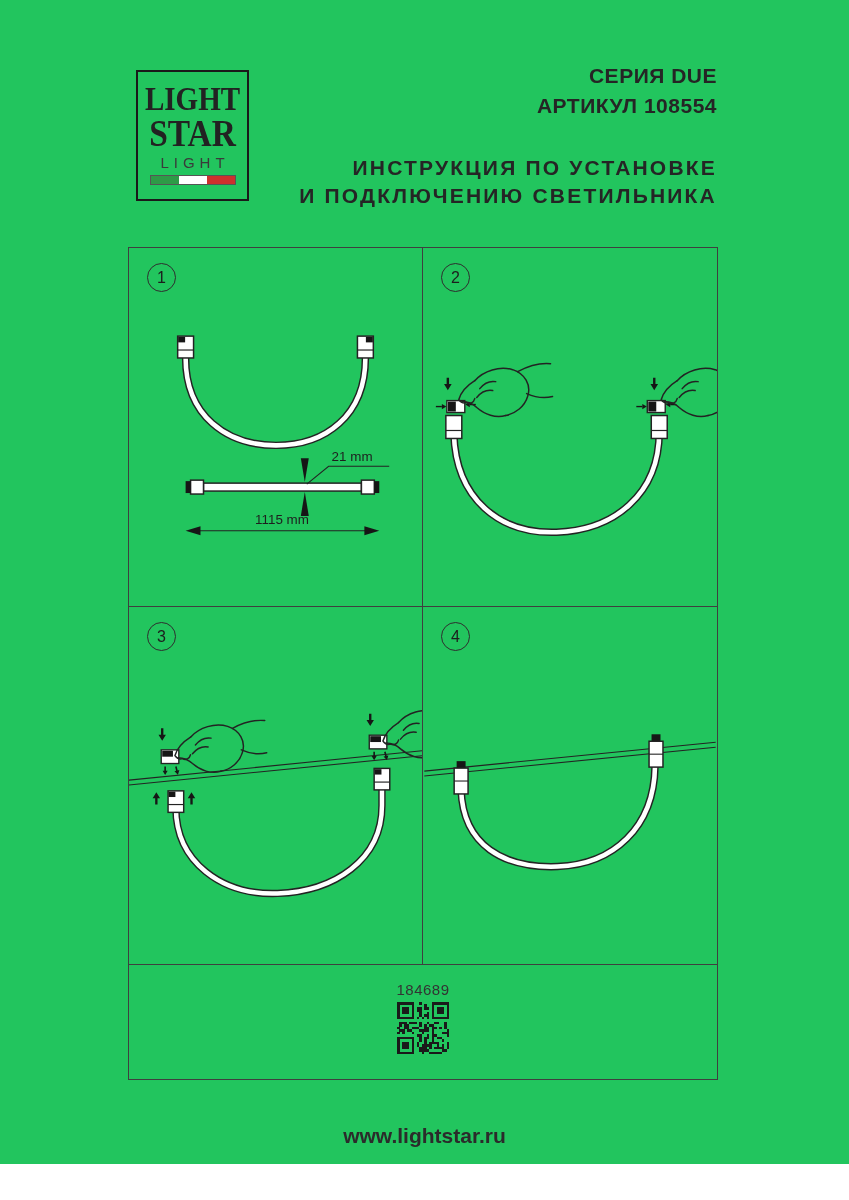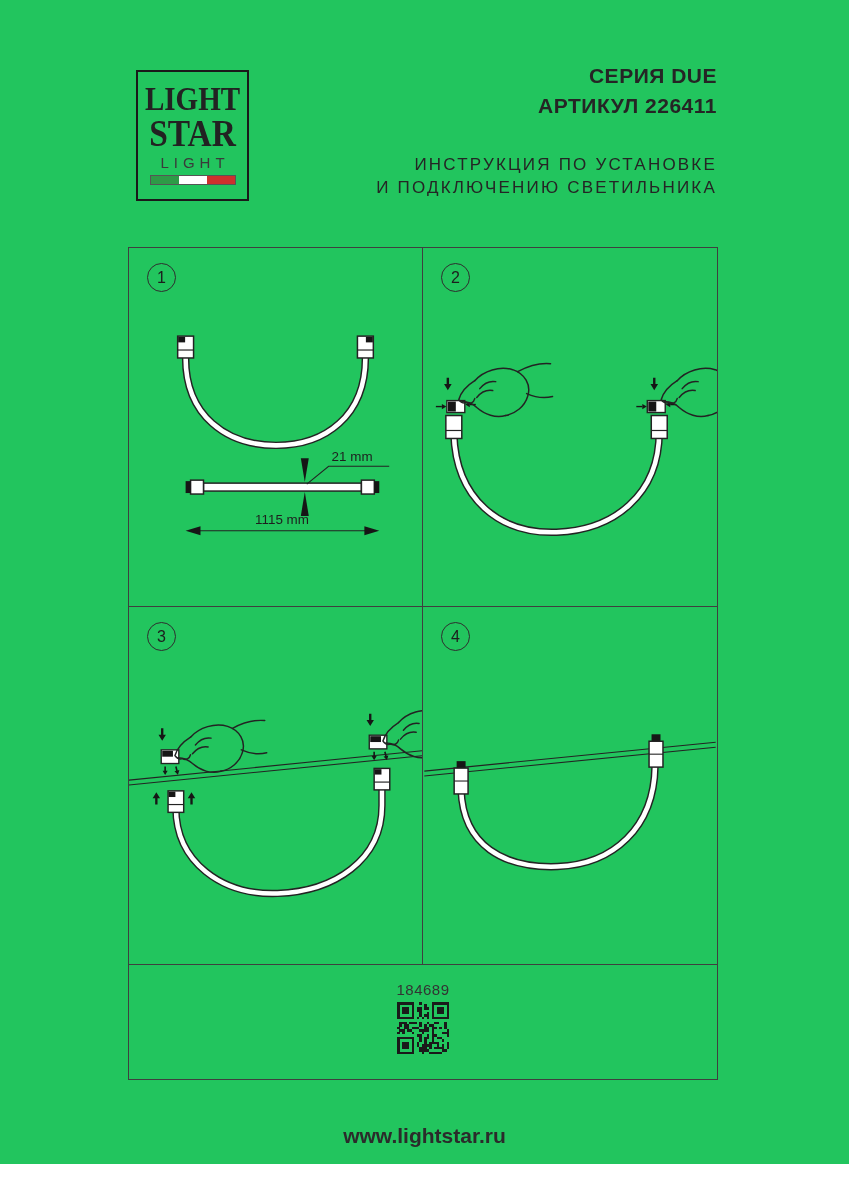--- a/index.html
+++ b/index.html
@@ -20,21 +20,21 @@
            margin-left:5px;}
   .flag{width:84px;height:8px;margin:4px auto 0;border:1px solid #555;
         display:flex;box-sizing:content-box;}
   .flag span{flex:1;height:100%;}
   .flag .g{background:var(--flag-green);}
   .flag .w{background:var(--flag-white);}
   .flag .r{background:var(--flag-red);}
   
   .title-block{position:absolute;top:61px;right:132px;text-align:right;color:#252525;}
   .t-series,.t-article{font-size:21px;font-weight:700;letter-spacing:.5px;line-height:1.42;}
-  .t-instr{font-size:17px;font-weight:400;letter-spacing:2.2px;line-height:1.35;}
+  .t-instr{font-size:21px;font-weight:700;letter-spacing:2.2px;line-height:1.35;}
   .t-gap{height:33px;}
   
   .grid{position:absolute;left:128px;top:247px;width:590px;height:833px;
         border:1.5px solid var(--border);box-sizing:border-box;
         display:grid;grid-template-columns:1fr 1fr;grid-template-rows:359px 358px 1fr;}
   .panel{position:relative;box-sizing:border-box;}
   .b-r{border-right:1.5px solid var(--border);}
   .b-b{border-bottom:1.5px solid var(--border);}
   .step-badge{position:absolute;left:18px;top:15px;width:27px;height:27px;
               border:1.4px solid #2e2e2e;border-radius:50%;display:flex;
@@ -104,21 +104,21 @@
     <div class="logo-w3">LIGHT</div>
     <div class="flag">
       <span class="g"></span>
         <span class="w"></span>
         <span class="r"></span>
     </div>
   </div>
 
   <div class="title-block">
     <div class="t-series">СЕРИЯ DUE</div>
-    <div class="t-article">АРТИКУЛ 226411</div>
+    <div class="t-article">АРТИКУЛ 108554</div>
     <div class="t-gap"></div>
     <div class="t-instr">ИНСТРУКЦИЯ ПО УСТАНОВКЕ</div>
     <div class="t-instr">И ПОДКЛЮЧЕНИЮ СВЕТИЛЬНИКА</div>
   </div>
 
   <div class="grid">
 
     <div class="panel b-r b-b">
       <div class="step-badge">1</div>
       <svg class="art" viewBox="0 0 295 359">

